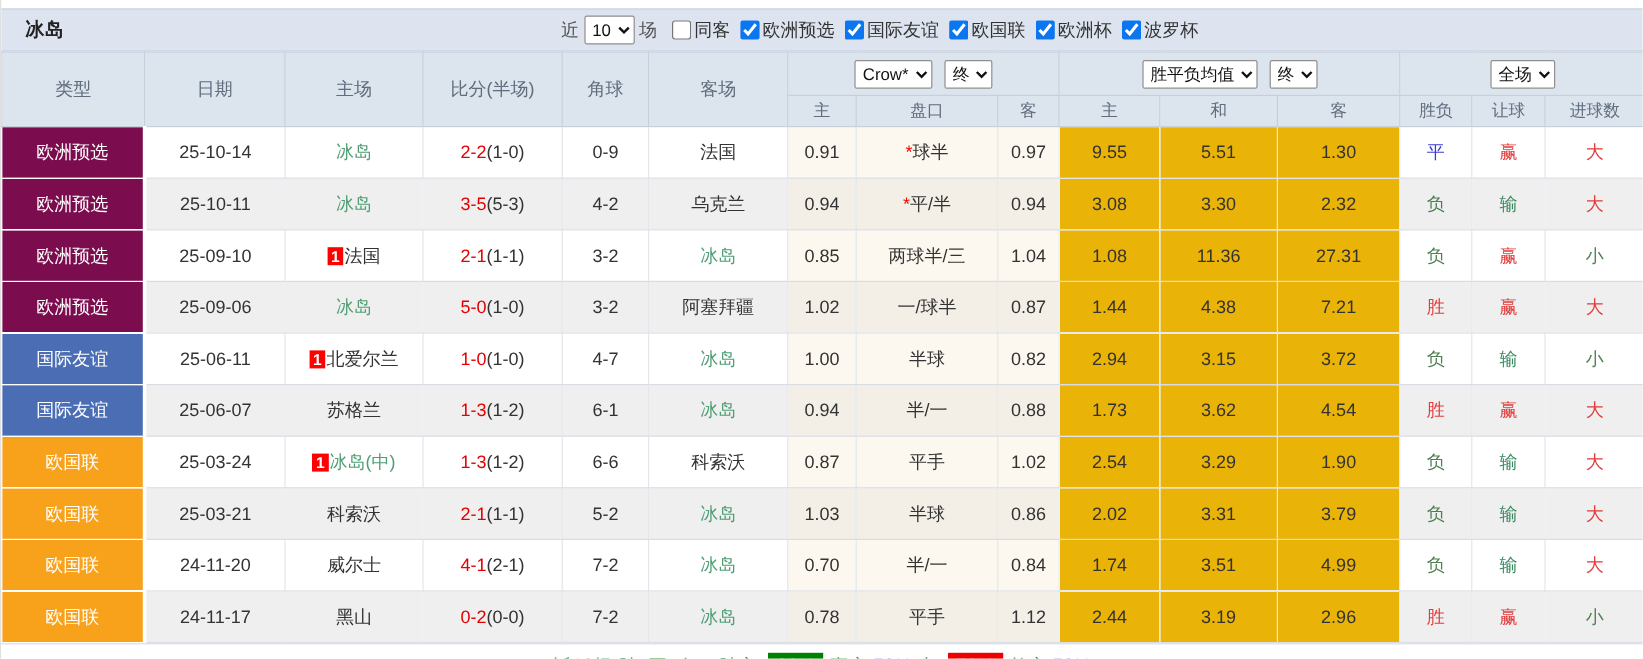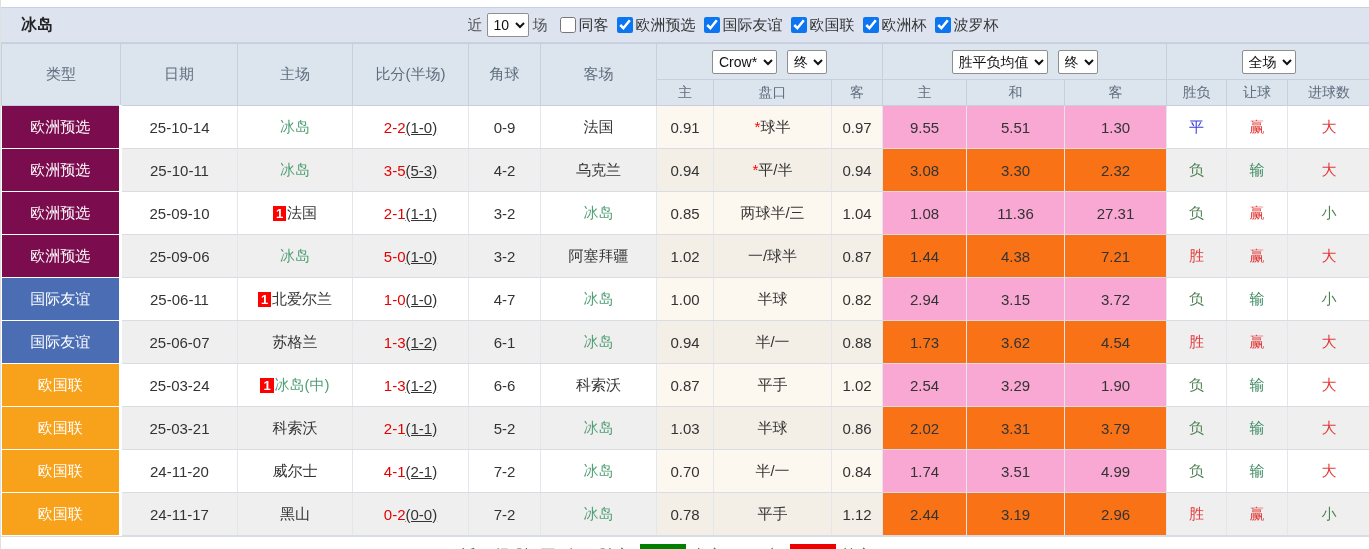--- a/index.html
+++ b/index.html
@@ -20,25 +20,25 @@
   tr.h1 th{height:33px;}
   tr.h2 th{height:23px;font-size:14px;}
   .hdr-selects{display:flex;justify-content:center;gap:10px;align-items:center;}
   tbody td{height:40px;text-align:center;border-bottom:1px solid #d9dde3;border-right:1px solid #e3e6ea;background:#fff;overflow:hidden;white-space:nowrap;}
   tbody tr.even td{background:#efefef;}
   td.c-type{border-right:3px solid #fff;border-bottom:1px solid #fff;color:#fff;font-size:15px;}
   td.t-purple{background:#7b0c4e;} tr.even td.t-purple{background:#7b0c4e;}
   td.t-blue{background:#4a6db4;}   tr.even td.t-blue{background:#4a6db4;}
   td.t-orange{background:#f8a11b;} tr.even td.t-orange{background:#f8a11b;}
   td.c-odds{background:#fdf8ef;}  tr.even td.c-odds{background:#f3efe7;}
-  td.c-avg{background:#f9a8d4;}   tr.even td.c-avg{background:#f97316;}
+  td.c-avg{background:#eab308;}   tr.even td.c-avg{background:#eab308;}
   .tm-green{color:#4f9e74;}
   .badge1{display:inline-block;background:#f00;color:#fff;font-size:13px;line-height:15px;padding:0 3px;margin-right:1px;font-weight:bold;}
   .score-main{color:#e60000;}
-  .score-half{color:#333;text-decoration:underline;}
+  .score-half{color:#333;}
   .star{color:#f00;}
   .c-red{color:#e23b3b;} .c-green{color:#4c8052;} .c-blue{color:#3b3bd6;} .c-teal{color:#3b8a62;}
   
   .summary{height:38px;display:flex;align-items:center;justify-content:center;font-size:16px;background:#fff;border-top:1px solid #d9dde3;}
   .summary .green{color:#1d8a2a;} .summary .red{color:#f00;} .summary .blue{color:#0000ee;}
   .summary .badge-green{background:#008000;color:#fff;padding:3px 7px;margin:0 5px;font-weight:bold;}
   .summary .badge-red{background:#ee0000;color:#fff;padding:3px 7px;margin:0 5px;font-weight:bold;}
   .summary span{white-space:pre;}
 </style>
 </head>

